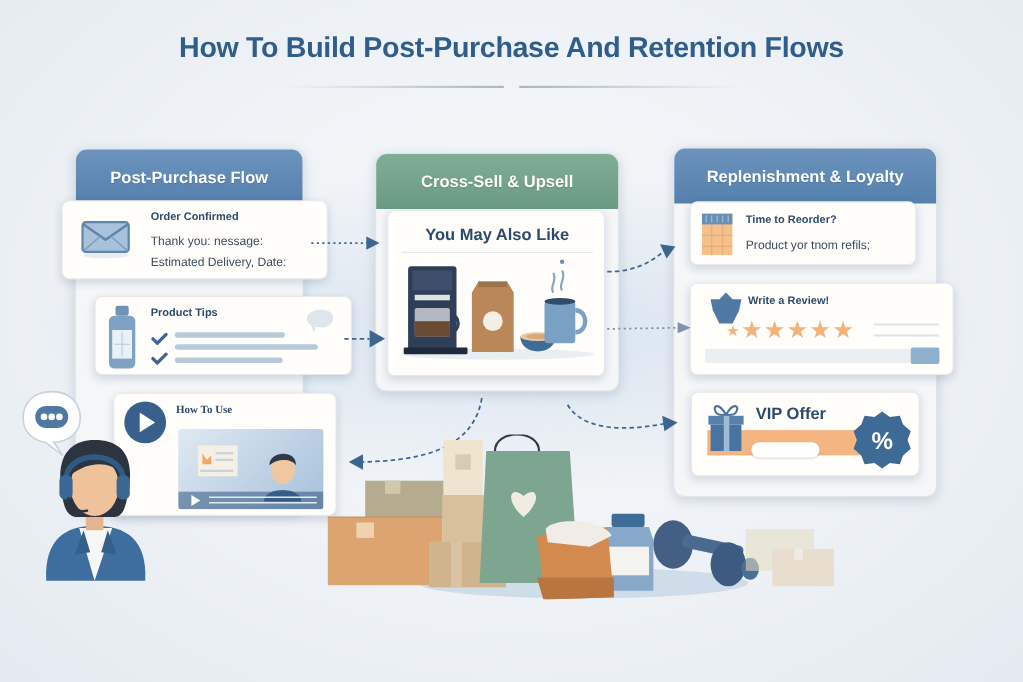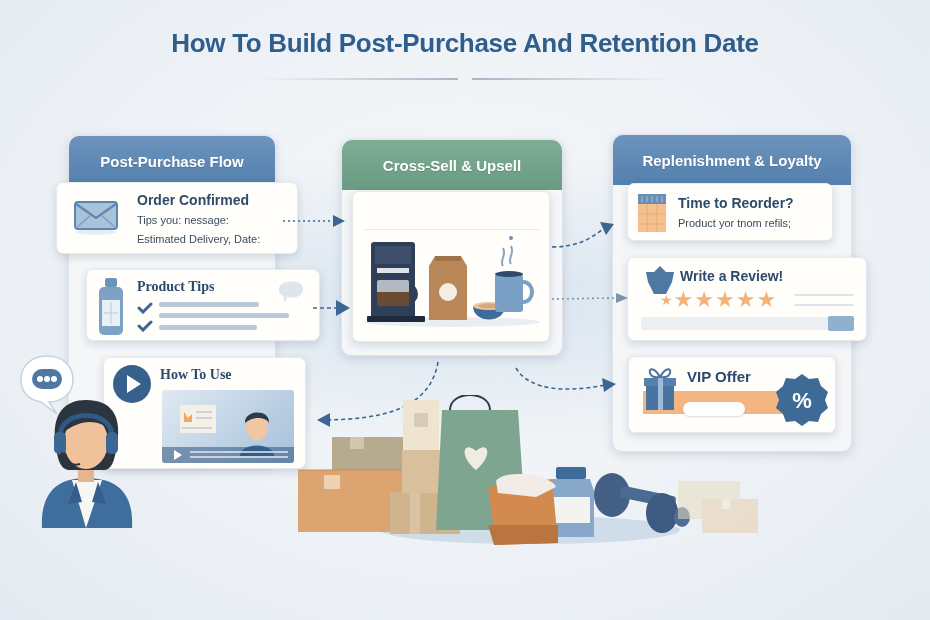--- a/index.html
+++ b/index.html
@@ -35,65 +35,65 @@
   }
   .panel-head {
     height: 50px; border-radius: 10px 10px 0 0; color: #fff; font-weight: 700;
     font-size: 15px; display: flex; align-items: center; justify-content: center;
     text-shadow: 0 1px 1px rgba(0,0,0,0.15);
   }
   .card {
     position: absolute; background: #fffefb; border-radius: 7px;
     box-shadow: 0 3px 8px rgba(50,70,100,0.18); border: 1px solid #e6e9ed;
   }
-  .card-title { font-size: 14px; font-weight: 700; color: #2d4a6b; }
+  .card-title { font-size: 10px; font-weight: 700; color: #2d4a6b; }
   .card-text { font-size: 11px; color: #3b4c60; }
   .bar { height: 5px; border-radius: 3px; background: #b8c9da; }
   svg { display: block; }
 </style>
 </head>
 <body>
 
 <div class="bg-wash"></div>
 
-<div class="title">How To Build Post-Purchase And Retention Date</div>
+<div class="title">How To Build Post-Purchase And Retention Flows</div>
 <div class="subtitle-row">
   <div class="subtitle-line"></div>
   <div class="subtitle-line r"></div>
 </div>
 
 <div class="panel" style="left:68px; top:135px; width:208px; height:330px;">
   <div class="panel-head" style="background:linear-gradient(#6b93bd,#5580ad);">Post-Purchase Flow</div>
 </div>
 
 <div class="card" style="left:56px; top:182px; width:242px; height:72px;">
   <span style="position:absolute; left:16px; top:16px;">
     <svg width="46" height="36" viewBox="0 0 46 36">
       <ellipse cx="23" cy="33" rx="20" ry="3" fill="#e7ecf1"></ellipse>
       <rect x="2" y="3" width="42" height="27" rx="3" fill="#a9c2db" stroke="#5e86ad" stroke-width="2"></rect>
       <path d="M3 5 L23 19 L43 5" fill="none" stroke="#5e86ad" stroke-width="2.2"></path>
       <path d="M3 29 L18 16 M43 29 L28 16" stroke="#7d9fc1" stroke-width="1.5"></path>
     </svg>
   </span>
   <div class="card-title" style="position:absolute; left:80px; top:9px;">Order Confirmed</div>
-  <div class="card-text" style="position:absolute; left:80px; top:31px;">Tips you: nessage:</div>
+  <div class="card-text" style="position:absolute; left:80px; top:31px;">Thank you: nessage:</div>
   <div class="card-text" style="position:absolute; left:80px; top:50px;">Estimated Delivery, Date:</div>
 </div>
 
 <div class="card" style="left:86px; top:269px; width:234px; height:72px;">
   <span style="position:absolute; left:10px; top:6px;">
     <svg width="28" height="62" viewBox="0 0 28 62">
       <rect x="8" y="2" width="12" height="9" rx="2" fill="#6e93b8"></rect>
       <rect x="2" y="11" width="24" height="48" rx="5" fill="#7ea2c6"></rect>
       <rect x="5" y="24" width="18" height="26" fill="#e9f0f6"></rect>
       <line x1="14" y1="26" x2="14" y2="48" stroke="#b7c9da" stroke-width="1"></line>
       <line x1="7" y1="37" x2="21" y2="37" stroke="#b7c9da" stroke-width="1"></line>
     </svg>
   </span>
-  <div class="card-title" style="position:absolute; left:50px; top:9px;font-family:Liberation Serif, serif;">Product Tips</div>
+  <div class="card-title" style="position:absolute; left:50px; top:9px;">Product Tips</div>
   <span style="position:absolute; left:50px; top:32px;">
     <svg width="16" height="12" viewBox="0 0 16 12">
         <path d="M2 6 L6 10 L14 2" stroke="#3c6591" stroke-width="3" fill="none" stroke-linecap="round"></path>
       </svg>
   </span>
   <span style="position:absolute; left:50px; top:50px;">
     <svg width="16" height="12" viewBox="0 0 16 12">
         <path d="M2 6 L6 10 L14 2" stroke="#3c6591" stroke-width="3" fill="none" stroke-linecap="round"></path>
       </svg>
   </span>
@@ -155,20 +155,21 @@
     <rect x="44" y="80" width="12" height="22" rx="5" fill="#3a6794"></rect>
     <rect x="96" y="80" width="12" height="22" rx="5" fill="#3a6794"></rect>
     <path d="M52 100 C54 112 64 114 70 112" fill="none" stroke="#2c3440" stroke-width="2"></path>
   </svg>
 </div>
 
 <div class="panel" style="left:341px; top:139px; width:222px; height:217px;">
   <div class="panel-head" style="background:linear-gradient(#80ad96,#6a9a82);">Cross-Sell &amp; Upsell</div>
 </div>
 <div class="card" style="left:352px; top:191px; width:198px; height:151px;">
+  <div class="card-title" style="position:absolute; left:0; top:13px; width:198px; text-align:center; font-size:15px;">You May Also Like</div>
   <div style="position:absolute; left:12px; top:37px; width:174px; height:1px; background:#e4e8ec;"></div>
   <svg width="198" height="110" viewBox="0 0 198 110" style="position:absolute; left:0; top:38px;">
     <ellipse cx="99" cy="92" rx="88" ry="5" fill="#e9eef3"></ellipse>
 
     <g>
       <rect x="18" y="12" width="44" height="78" rx="3" fill="#2f3f58"></rect>
       <rect x="22" y="16" width="36" height="18" fill="#3d4f6b"></rect>
       <rect x="24" y="38" width="32" height="5" fill="#dfe3e7"></rect>
       <rect x="24" y="50" width="32" height="26" rx="2" fill="#dfe3e7" opacity="0.75"></rect>
       <rect x="24" y="62" width="32" height="14" fill="#6b4a33"></rect>

